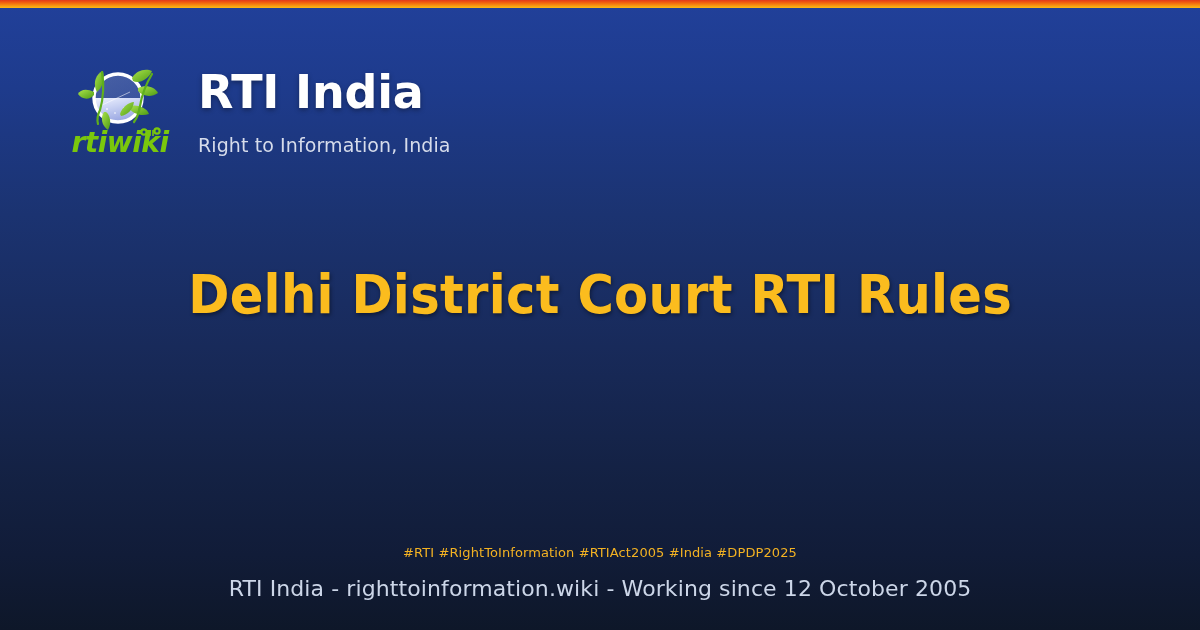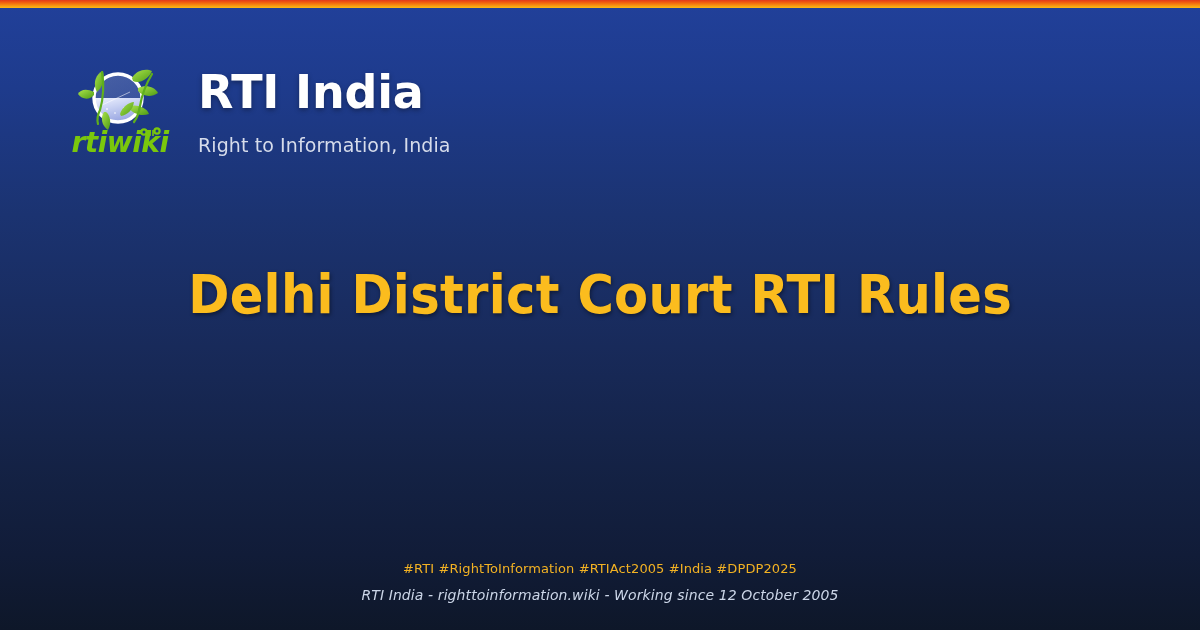--- a/index.html
+++ b/index.html
@@ -120,27 +120,26 @@
 
   .hashtags {
     font-size:13px;
     font-weight:normal;
     color:#f3b223;
     letter-spacing:.1px;
     line-height:1.35;
   }
 
   .footer-line {
-    margin-top:8px;
-    font-size:14px;
+    margin-top:14px;
+    font-size:22px;
     font-weight:normal;
     color:#ccd6e8;
     letter-spacing:.1px;
     line-height:1.3;
-    font-style:italic;
   }
 </style>
 </head>
 <body>
 
 <div class="card">
 
   <div class="accent-bar"></div>
 
   <div class="header">

